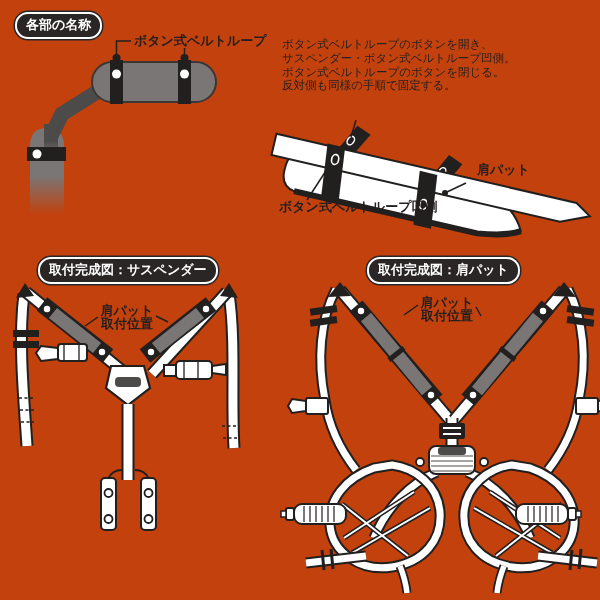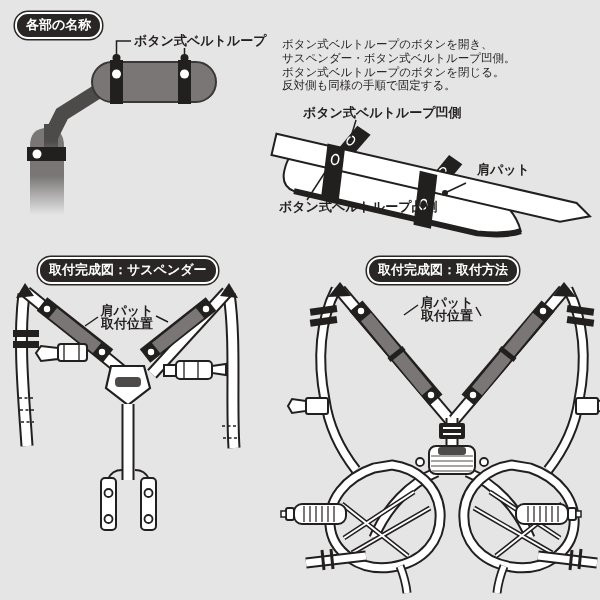--- a/index.html
+++ b/index.html
@@ -1,18 +1,18 @@
 <!DOCTYPE html>
 <html><head>
 <meta charset="utf-8">
 <style>
   *{margin:0;padding:0;box-sizing:border-box}
   html,body{width:600px;height:600px;background:#fff}
   body{font-family:"Liberation Sans","DejaVu Sans",sans-serif;color:#231f1f}
-  .canvas{position:relative;width:600px;height:600px;background:#e5e5e5;overflow:hidden}
+  .canvas{position:relative;width:600px;height:600px;background:#c2410c;overflow:hidden}
   .art{position:absolute;left:0;top:0;width:600px;height:600px}
   .pill{position:absolute;display:inline-block;background:#2a2626;color:#fff;
         font-size:13px;font-weight:bold;line-height:1;padding:4px 9px 6px;
         border-radius:13px;border:2px solid #fff;box-shadow:0 0 0 1.5px #2a2626;
         white-space:nowrap}
   .lbl{position:absolute;font-size:13px;font-weight:bold;line-height:12.5px;white-space:nowrap}
   .lbl.center{text-align:center}
   .instr{position:absolute;left:282px;top:38px;font-size:11.5px;font-weight:normal;
          line-height:13.8px;white-space:nowrap}
   .indent{padding-left:8px}
@@ -220,34 +220,33 @@
     </g>
   </svg>
 
   <div class="pill" style="left:15px;top:12px">
     <span>各部の名称</span>
   </div>
   <div class="pill" style="left:38px;top:257px">
     <span>取付完成図：サスペンダー</span>
   </div>
   <div class="pill" style="left:367px;top:257px">
-    <span>取付完成図：取付方法</span>
+    <span>取付完成図：肩パット</span>
   </div>
 
   <div class="lbl" style="left:134px;top:35px">ボタン式ベルトループ</div>
 
   <div class="instr">
     <div>ボタン式ベルトループのボタンを開き、</div>
     <div>サスペンダー・ボタン式ベルトループ凹側。</div>
     <div>ボタン式ベルトループのボタンを閉じる。</div>
     <div>反対側も同様の手順で固定する。</div>
   </div>
 
-  <div class="lbl" style="left:303px;top:107px">ボタン式ベルトループ凹側</div>
-  <div class="lbl" style="left:279px;top:201px">ボタン式ベルトループ凸側</div>
+  <div class="lbl" style="left:279px;top:201px">ボタン式ベルトループ凹側</div>
   <div class="lbl" style="left:469px;top:164px">
     <div class="indent">肩パット</div>
   </div>
 
   <div class="lbl center" style="left:99px;top:305px;width:56px">
     <div>肩パット</div>
     <div>取付位置</div>
   </div>
 
   <div class="lbl center" style="left:419px;top:297px;width:56px">

